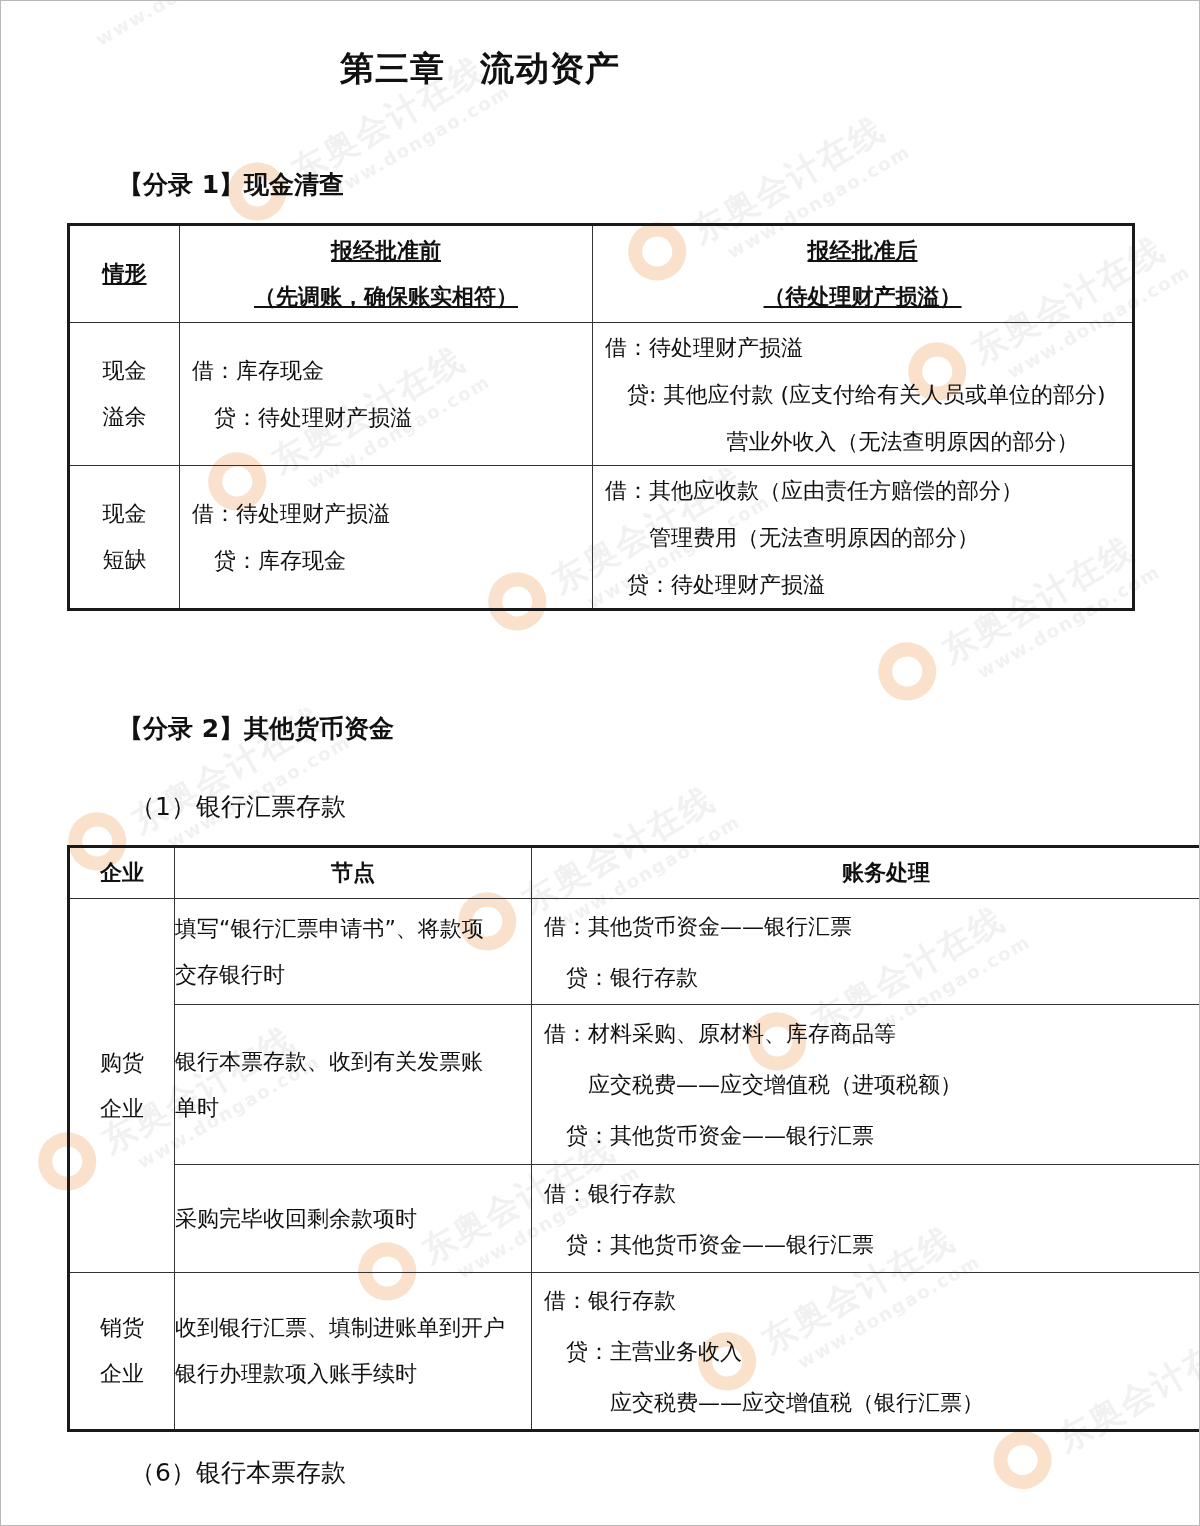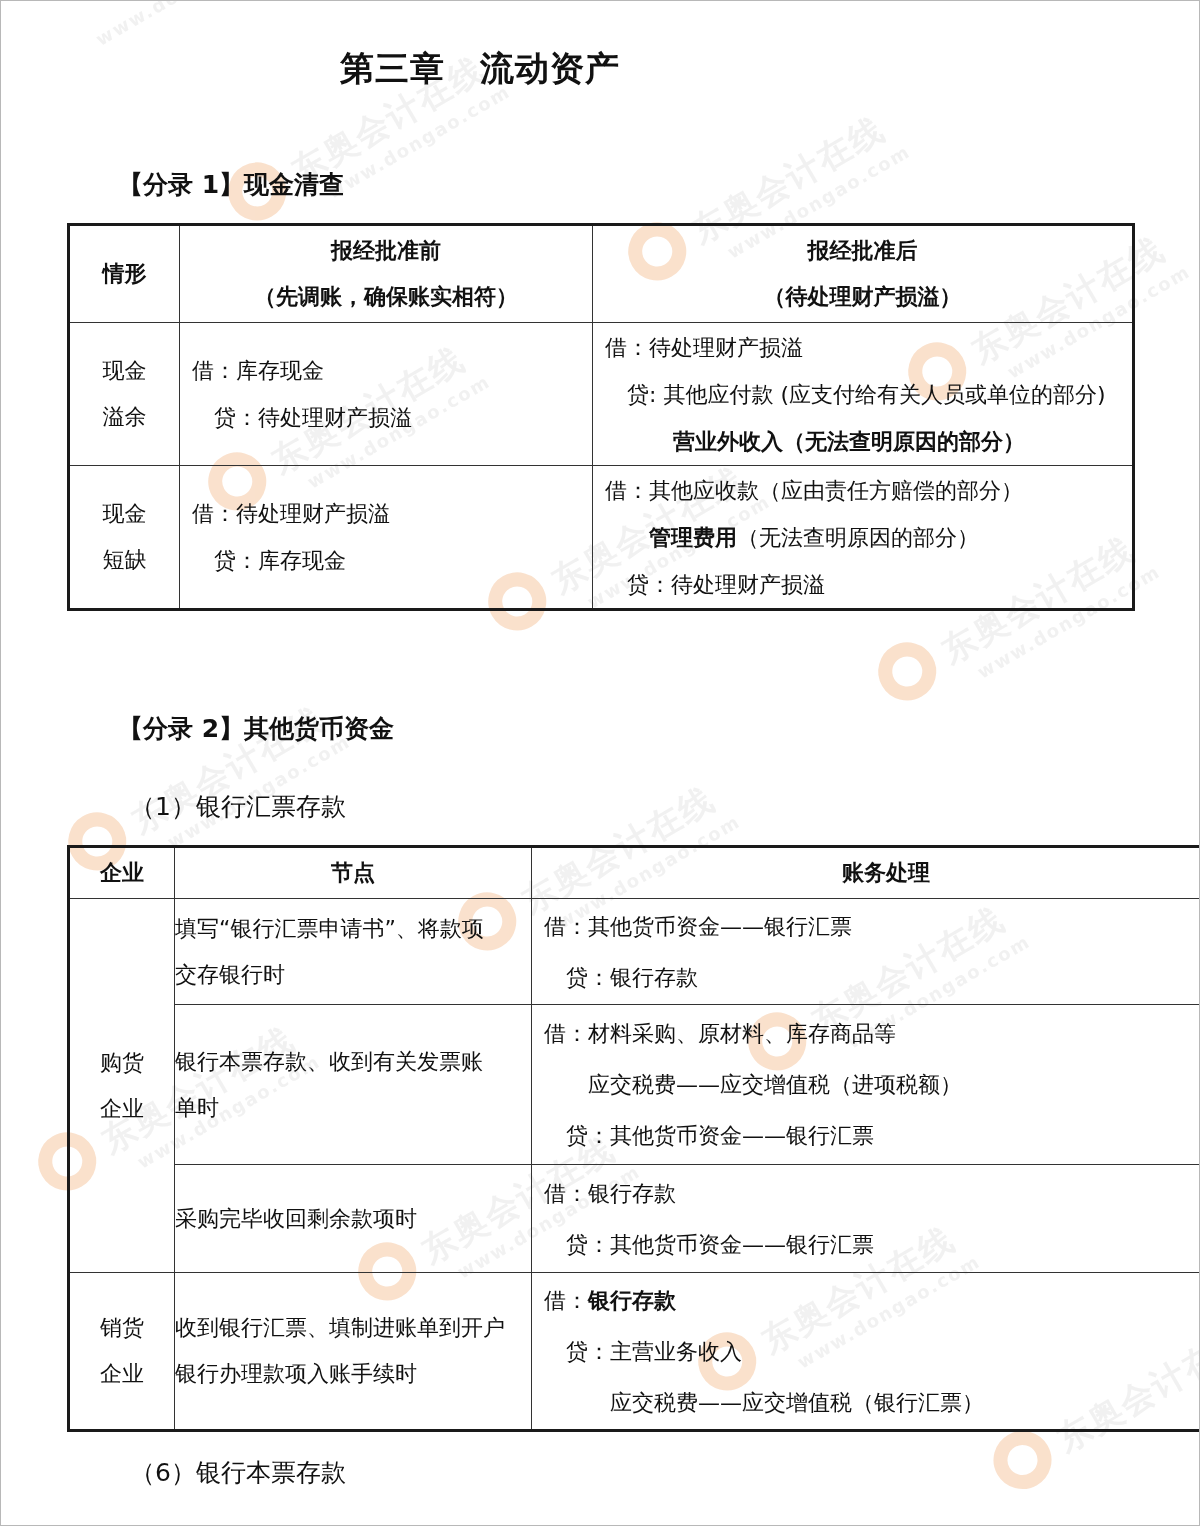--- a/index.html
+++ b/index.html
@@ -33,24 +33,24 @@
   }
   table.entry {
     position: absolute; border-collapse: collapse; z-index: 2; background: transparent;
     border: 3px solid #1a1a1a;
   }
   table.entry td, table.entry th {
     border: 1.5px solid #333; font-size: 22px; padding: 0; vertical-align: middle;
   }
   table.entry th { font-weight: bold; text-align: center; }
   .line { display: block; white-space: nowrap; }
-  .b { font-weight: bold; }
+  .b { font-weight: normal; text-align: center; }
 
   #t1 { left: 67px; top: 223px; width: 1068px; }
-  #t1 th { height: 96px; line-height: 46px; }
+  #t1 th { height: 96px; line-height: 46px; text-decoration: underline; }
   #t1 .c1 { width: 109px; }
   #t1 .c2 { width: 412px; }
   #t1 tbody td { height: 142px; margin-left: 40px; }
   #t1 .rowlabel { text-align: center; line-height: 46px; }
   #t1 td.acct { padding-left: 12px; line-height: 47px; }
 
   #t2 { left: 67px; top: 845px; width: 1176px; }
   #t2 th { height: 50px; }
   #t2 .c1 { width: 104px; }
   #t2 .c2 { width: 356px; }

